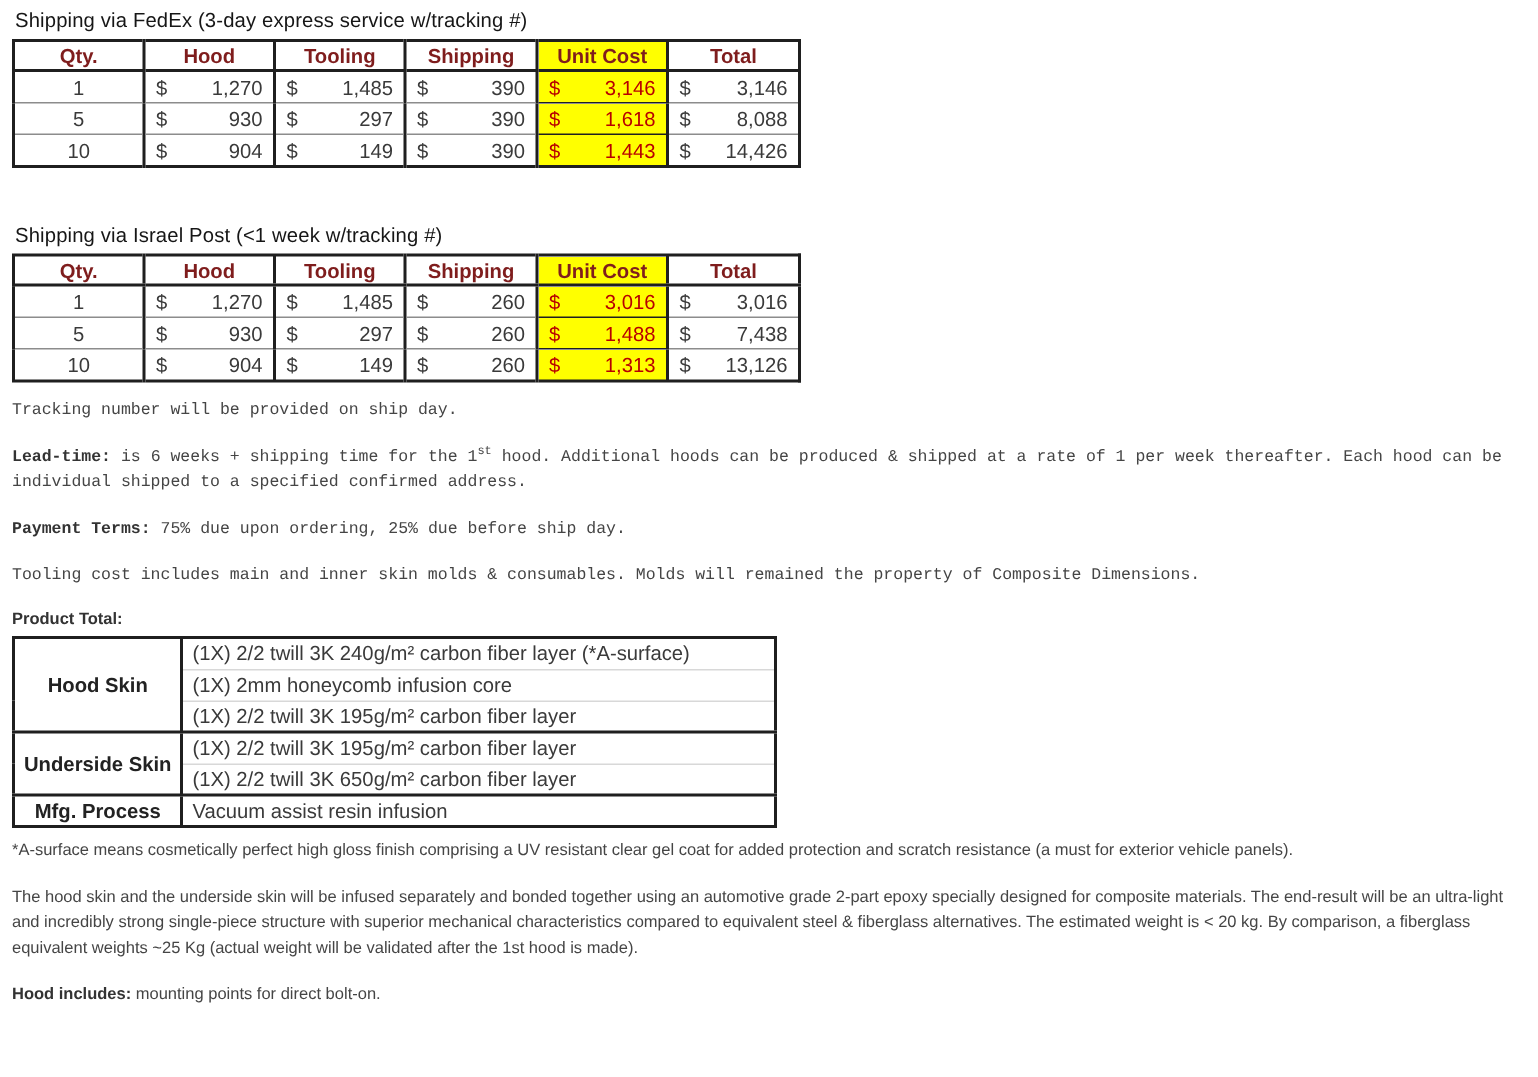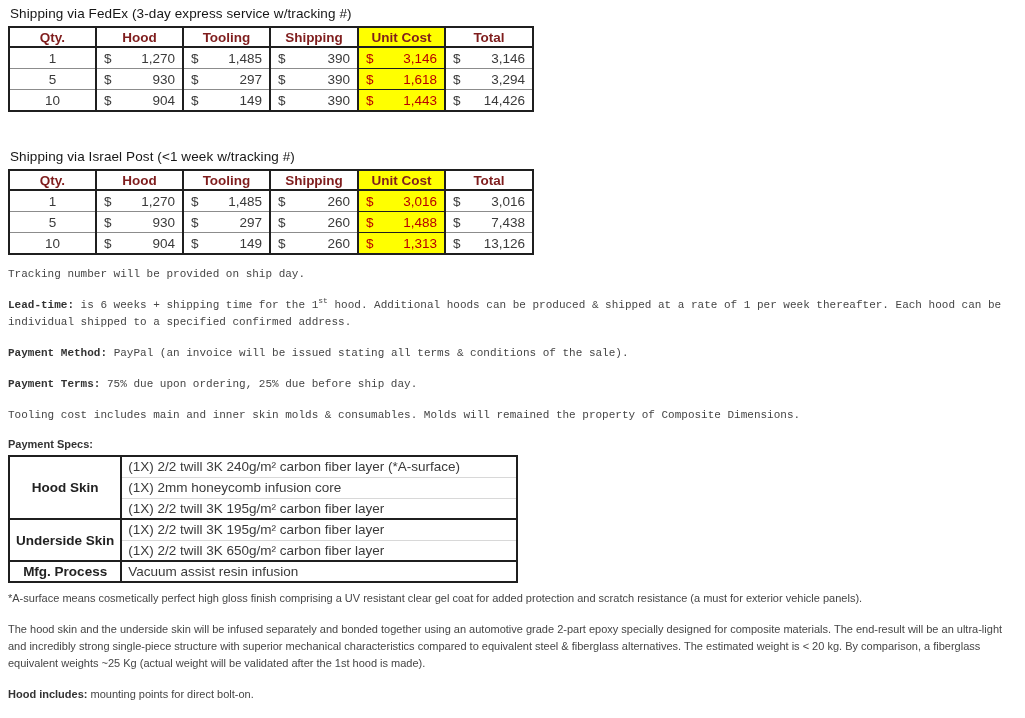--- a/index.html
+++ b/index.html
@@ -164,21 +164,21 @@
           </td>
         <td class="money uc">
             <div class="money-inner">
               <span class="cur">$</span>
               <span class="amt">1,618</span>
             </div>
           </td>
         <td class="money">
             <div class="money-inner">
               <span class="cur">$</span>
-              <span class="amt">3,294</span>
+              <span class="amt">8,088</span>
             </div>
           </td>
       </tr>
       <tr>
         <td class="qty">10</td>
         <td class="money">
             <div class="money-inner">
               <span class="cur">$</span>
               <span class="amt">904</span>
             </div>
@@ -332,28 +332,27 @@
           </td>
       </tr>
     </tbody>
   </table>
 
   <div class="notes">
     <p class="note">Tracking number will be provided on ship day.</p>
 
     <p class="note"><b>Lead-time:</b><span> is 6 weeks + shipping time for the 1</span><sup>st</sup><span> hood. Additional hoods can be produced &amp; shipped at a rate of 1 per week thereafter. Each hood can be individual shipped to a specified confirmed address.</span></p>
 
-    <p class="note"><b>Payment Method:</b><span> PayPal (an invoice will be issued stating all terms &amp; conditions of the sale).</span></p>
 
     <p class="note"><b>Payment Terms:</b><span> 75% due upon ordering, 25% due before ship day.</span></p>
 
     <p class="note">Tooling cost includes main and inner skin molds &amp; consumables. Molds will remained the property of Composite Dimensions.</p>
   </div>
 
-  <div class="specs-label">Payment Specs:</div>
+  <div class="specs-label">Product Total:</div>
   <table class="specs">
     <colgroup>
       <col style="width:108px">
         <col style="width:396px">
     </colgroup>
     <tbody>
       <tr>
         <td class="label" rowspan="3">Hood Skin</td>
         <td class="val">(1X) 2/2 twill 3K 240g/m² carbon fiber layer (*A-surface)</td>
       </tr>

